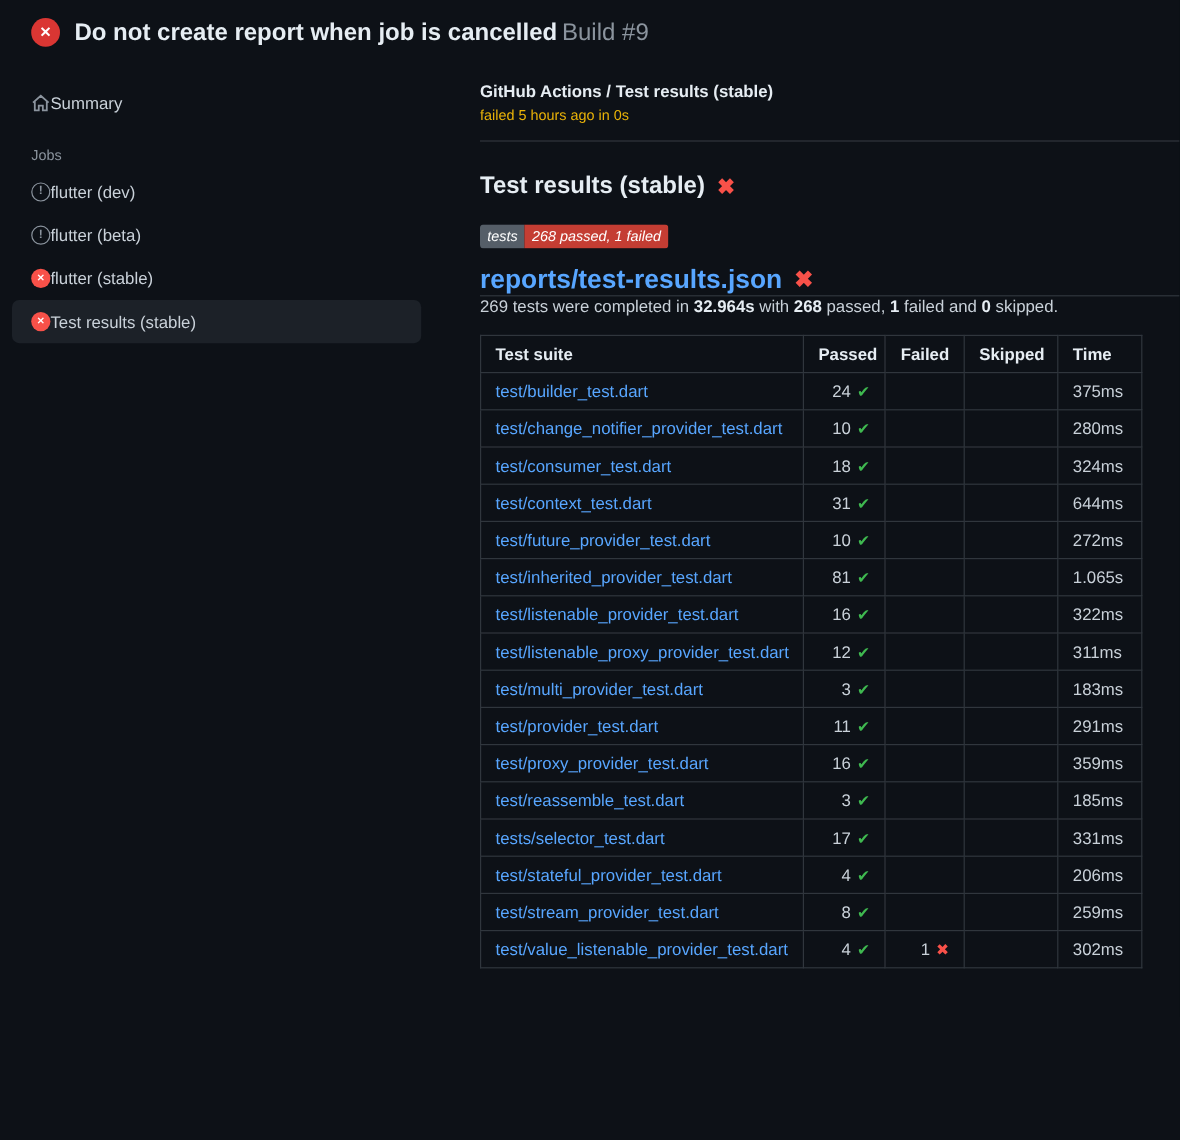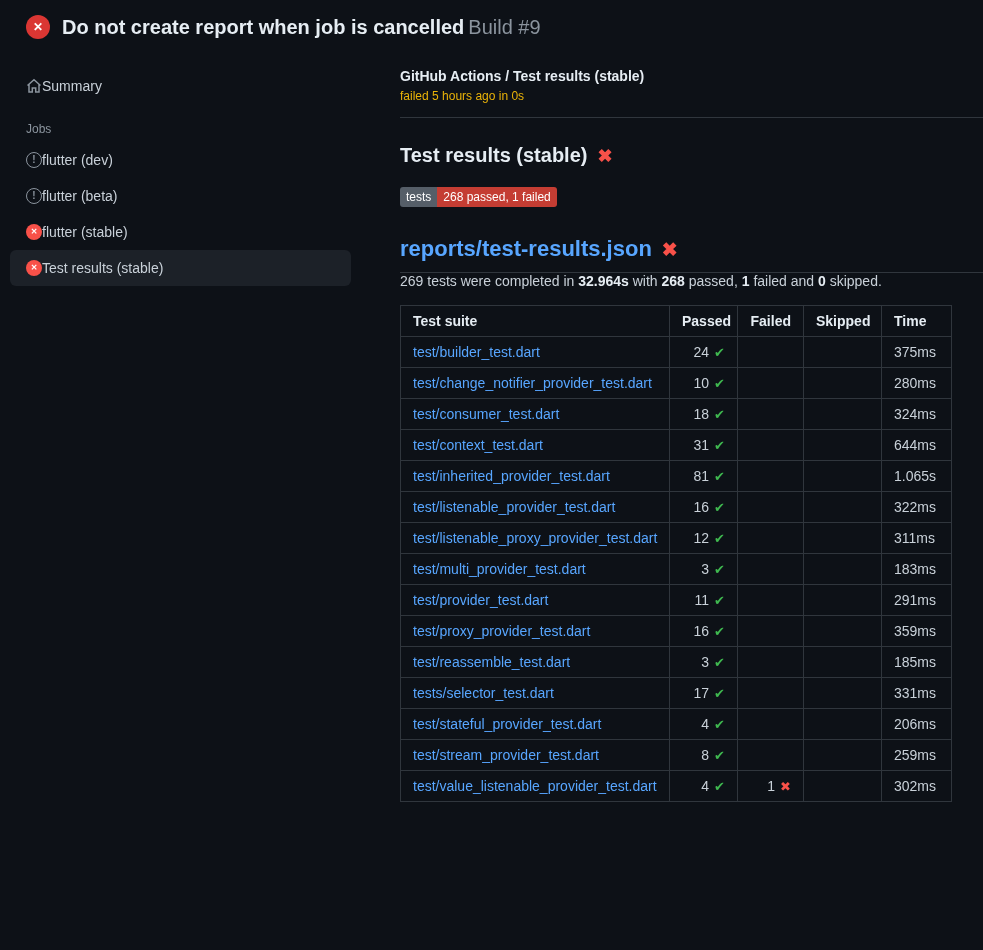--- a/index.html
+++ b/index.html
@@ -63,28 +63,27 @@
 
   .check-title {
     margin-top: 26px;
     font-size: 20px; font-weight: 700; color: #e6edf3;
     display: flex; align-items: center; gap: 10px;
   }
   .big-x { color: #f85149; font-size: 18px; font-weight: 700; }
 
   .badge {
     display: inline-flex; margin-top: 20px;
-    font-size: 12px; line-height: 1; border-radius: 3px; overflow: hidden;
+    font-size: 12px; line-height: 1; border-radius: 3px; overflow: hidden; font-style: italic;
   }
   .badge-label { background: #555e68; color: #ffffff; padding: 4px 6px; }
   .badge-value { background: #c43d33; color: #ffffff; padding: 4px 6px; }
 
   .report-title {
-    margin-top: 29px;
-    padding-bottom: 10px;
+    margin-top: 13px;
     border-bottom: 1px solid #30363d;
     font-size: 22px; font-weight: 700;
     display: flex; align-items: center; gap: 10px;
   }
   .report-title a { color: #58a6ff; }
   .report-title .big-x { font-size: 19px; }
 
   .summary-line { font-size: 14px; color: #c9d1d9; }
   .summary-line b { color: #e6edf3; }
 
@@ -218,20 +217,27 @@
             <td class="c-time">324ms</td>
           </tr>
           <tr>
             <td><a href="#">test/context_test.dart</a></td>
             <td class="c-num"><span>31</span><span class="mark check">✔</span></td>
             <td class="c-num"></td>
             <td class="c-num"></td>
             <td class="c-time">644ms</td>
           </tr>
           <tr>
+            <td><a href="#">test/future_provider_test.dart</a></td>
+            <td class="c-num"><span>10</span><span class="mark check">✔</span></td>
+            <td class="c-num"></td>
+            <td class="c-num"></td>
+            <td class="c-time">272ms</td>
+          </tr>
+          <tr>
             <td><a href="#">test/inherited_provider_test.dart</a></td>
             <td class="c-num"><span>81</span><span class="mark check">✔</span></td>
             <td class="c-num"></td>
             <td class="c-num"></td>
             <td class="c-time">1.065s</td>
           </tr>
           <tr>
             <td><a href="#">test/listenable_provider_test.dart</a></td>
             <td class="c-num"><span>16</span><span class="mark check">✔</span></td>
             <td class="c-num"></td>

